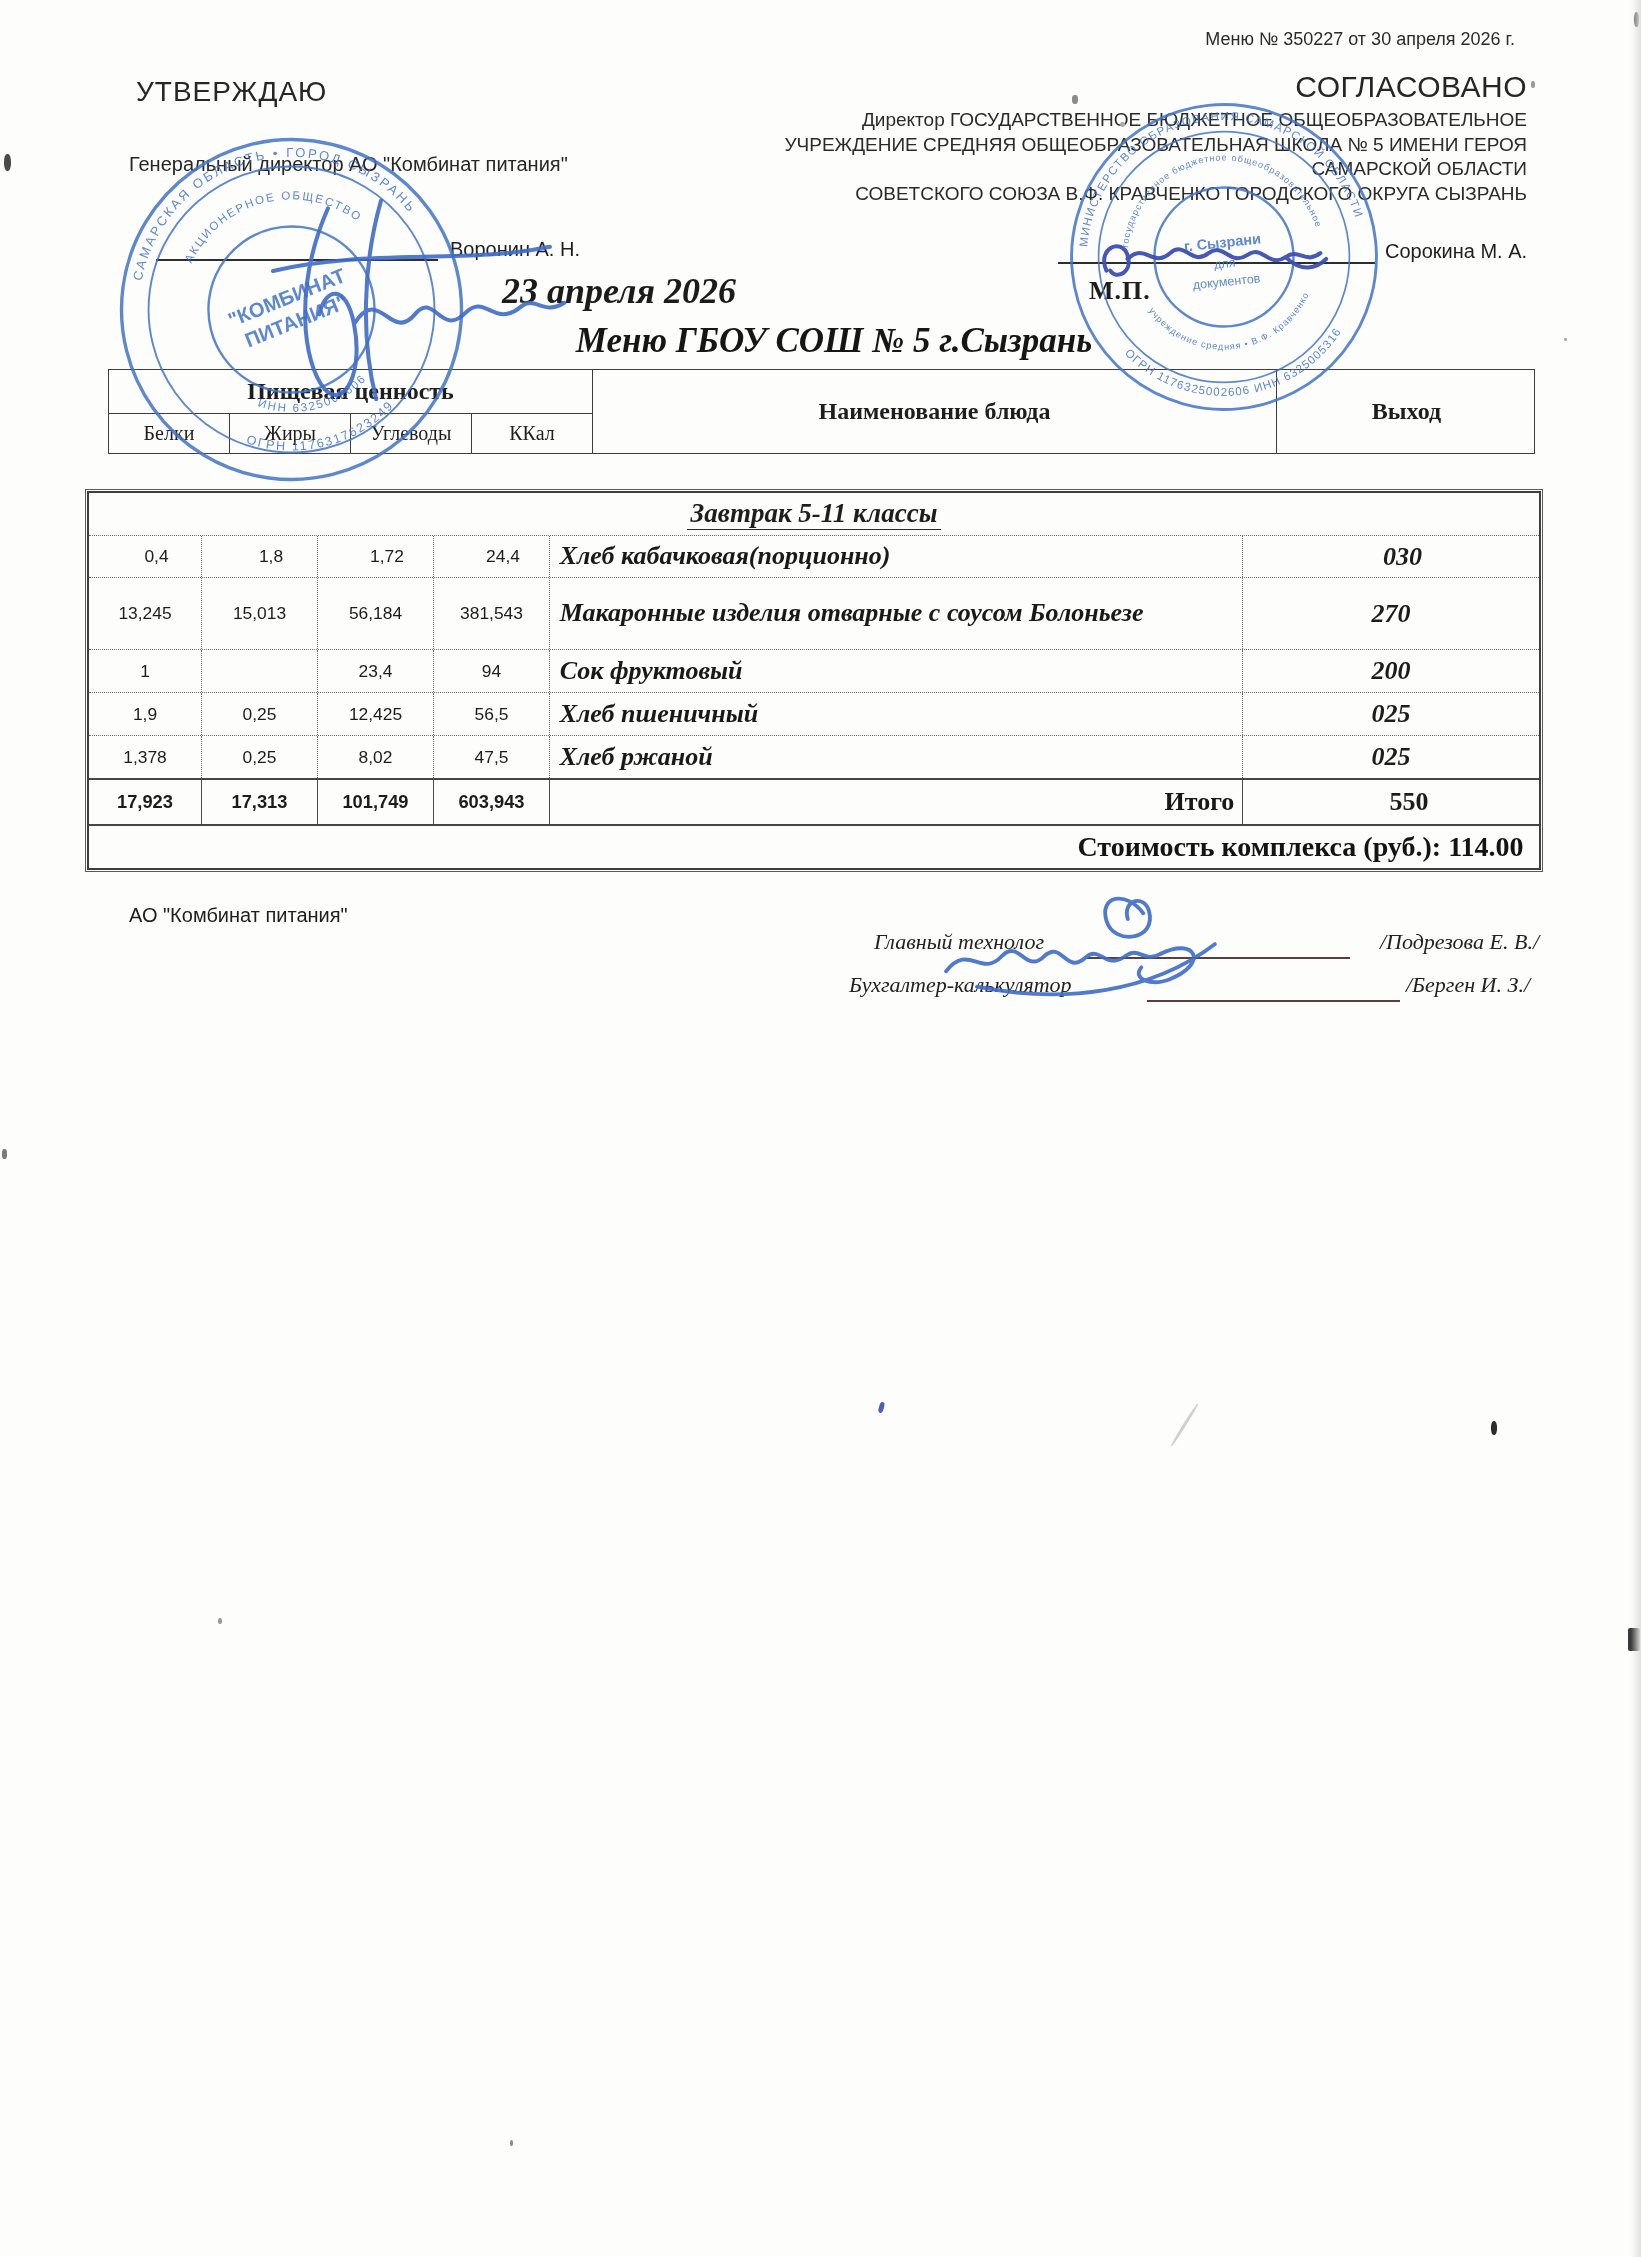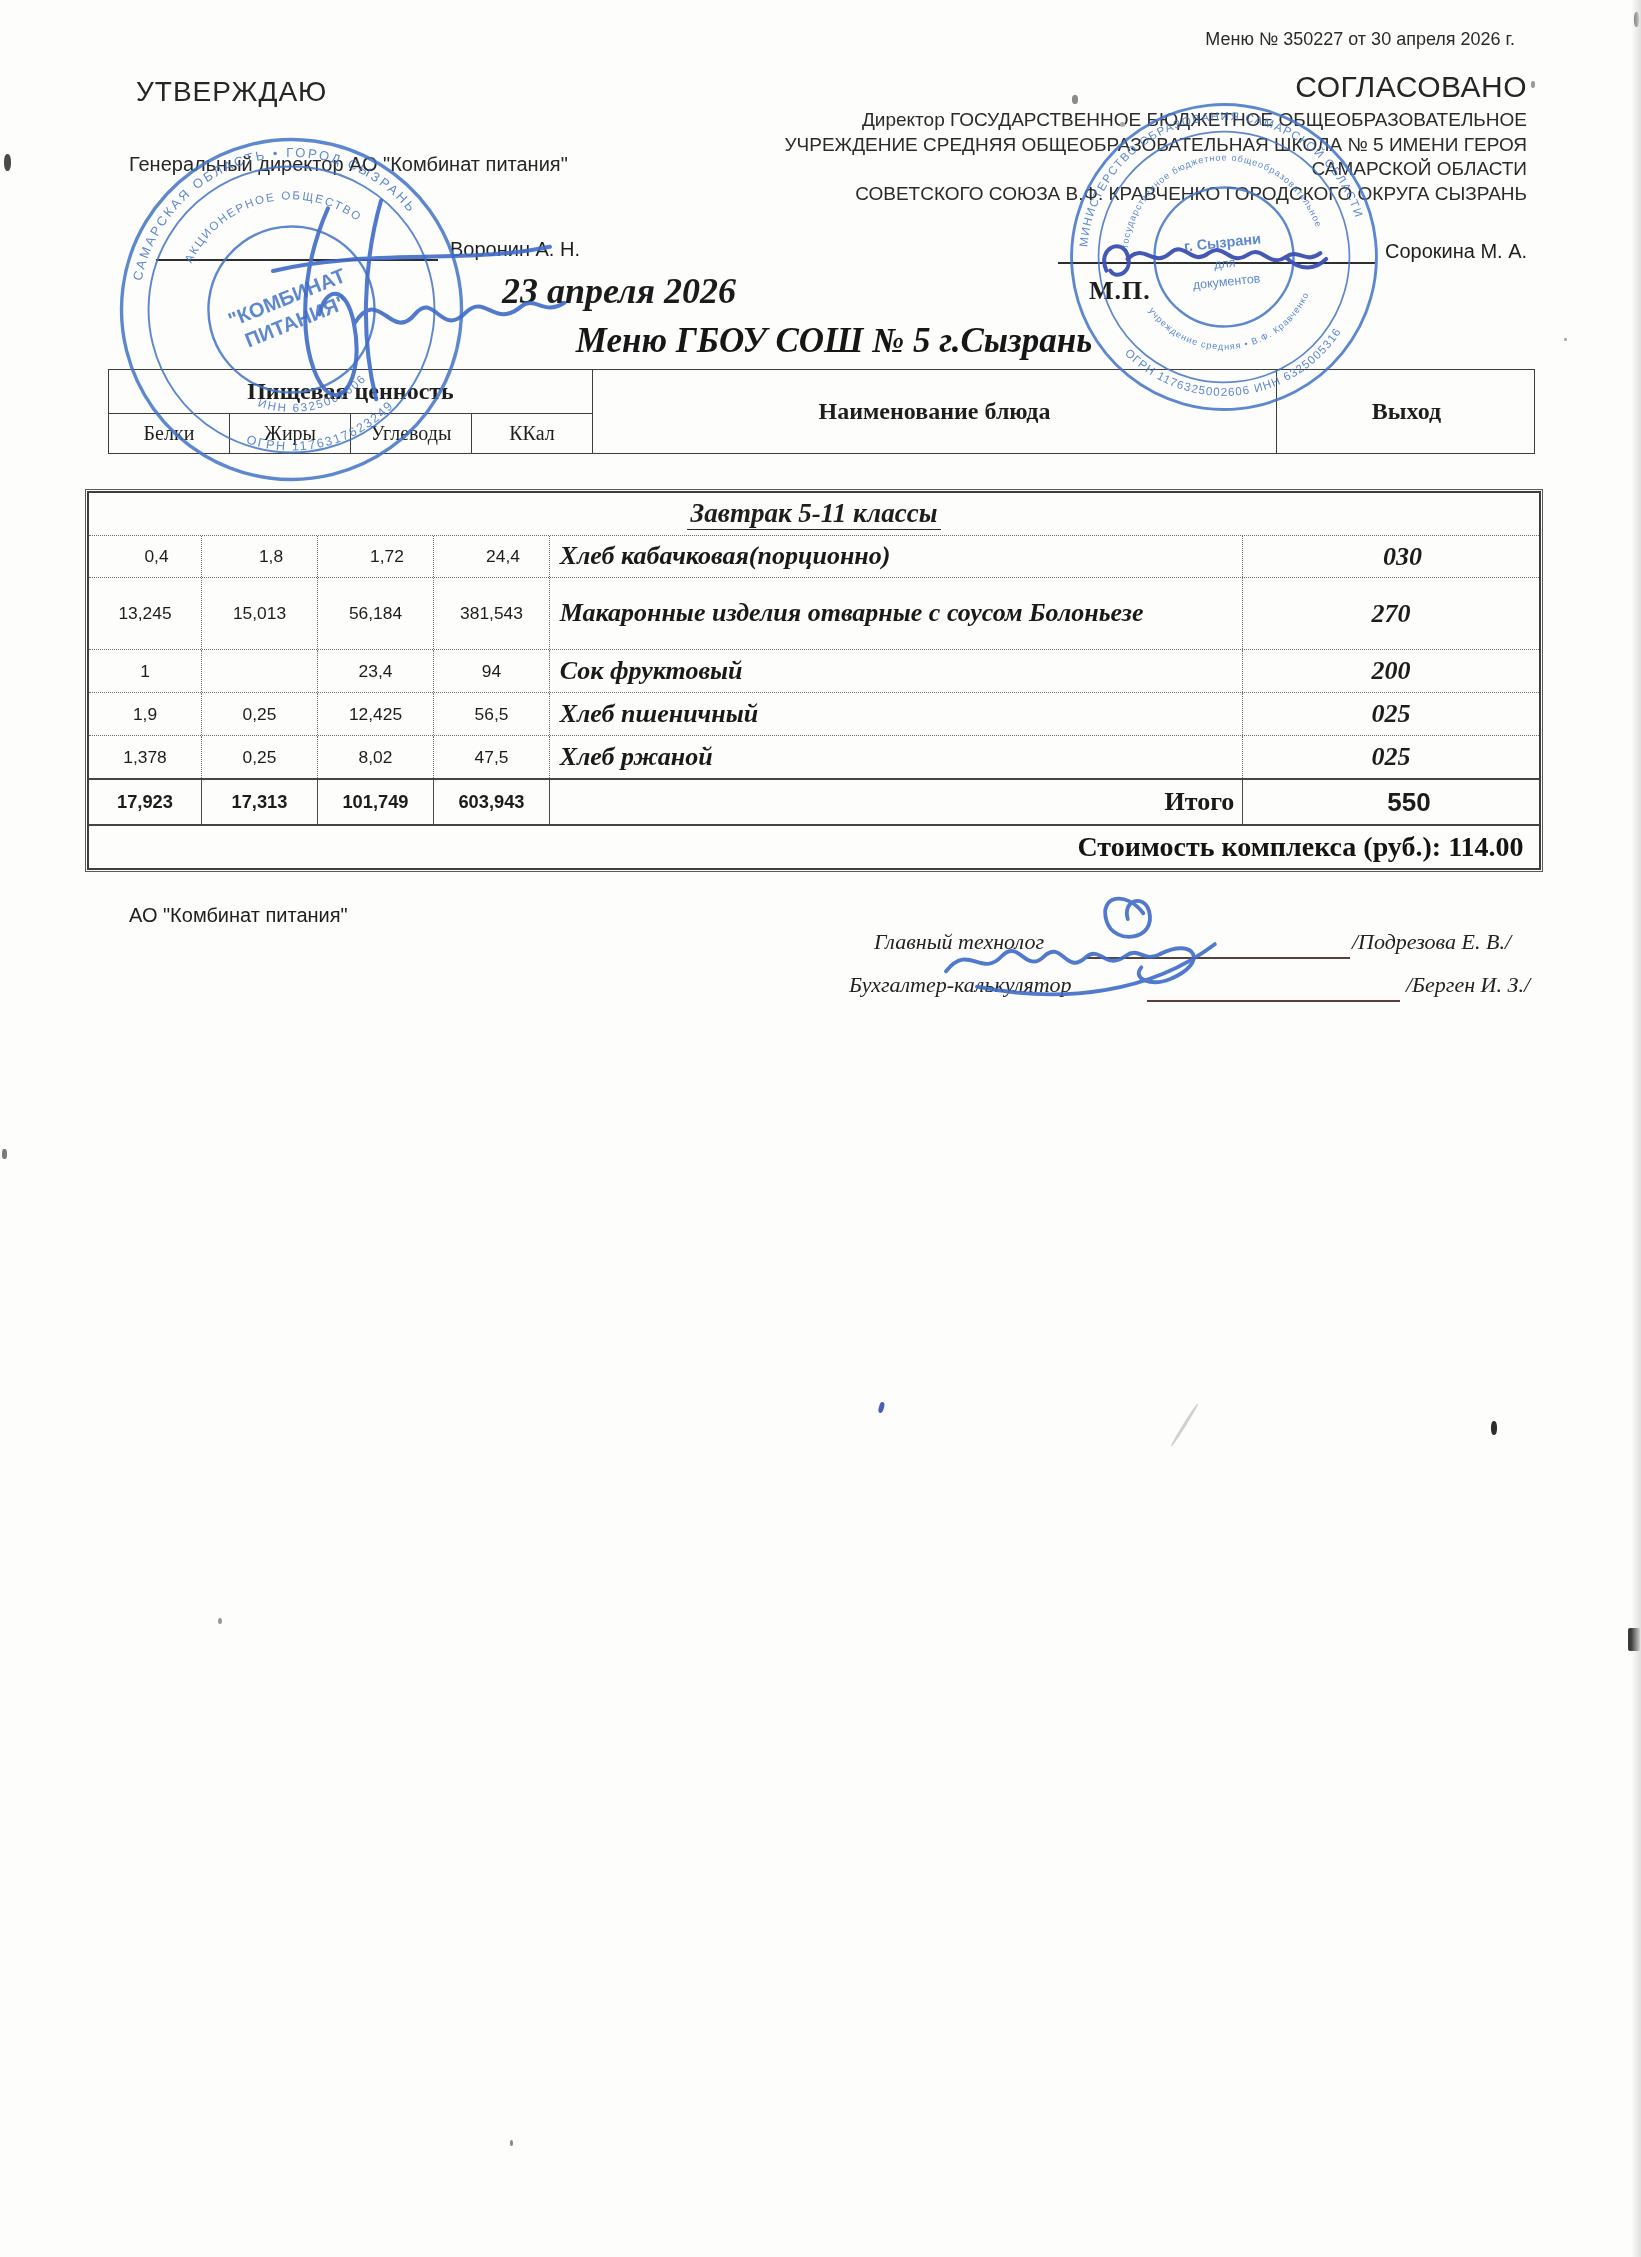--- a/index.html
+++ b/index.html
@@ -50,32 +50,32 @@
   .dish{justify-content:flex-start !important;padding-left:9.7px;
         font-family:"Liberation Serif",serif;font-weight:bold;font-style:italic;
         font-size:26px !important;line-height:1.25;color:#191919 !important;}
   .w-narrow span{display:block;max-width:599px;}
   .out{font-family:"Liberation Serif",serif;font-weight:bold;font-style:italic;font-size:26px !important;text-align:center;}
   .bt-totals{height:44px;border-top:2.9px solid #454545;}
   .bt-totals > div{border-left:1.9px solid #4a4a4a;font-weight:bold;font-size:18.3px;}
   .bt-totals > div:first-child{border-left:none;}
   .tot-label{justify-content:flex-end !important;padding-right:7.7px;
              font-family:"Liberation Serif",serif;font-size:26px !important;font-style:normal;}
-  .tot-out{font-family:Liberation Sans, sans-serif;font-size:26px !important;font-style:normal;padding-left:36px;}
+  .tot-out{font-family:Liberation Serif, serif;font-size:26px !important;font-style:normal;padding-left:36px;}
   .bt-cost{height:42px;border-top:2.9px solid #454545;display:flex;align-items:center;
            justify-content:flex-end;padding-right:15.4px;
            font-family:"Liberation Serif",serif;font-weight:bold;font-size:28px;color:#141414;}
 
   
   .footer-org{left:129px;top:904px;font-size:20px;}
   .f-label{font-family:"Liberation Serif",serif;font-style:italic;font-size:22px;color:#222;}
   .f-tech-label{left:874px;top:929px;}
   .f-acct-label{left:849px;top:972px;}
   .f-name{font-family:"Liberation Serif",serif;font-style:italic;font-size:22px;color:#222;}
-  .f-tech-name{left:1352px;top:929px;}
+  .f-tech-name{left:1380px;top:929px;}
   .f-acct-name{left:1406px;top:972px;}
   .f-line{border-bottom:2.9px solid #5a403c;}
   .f-line1{left:1087px;top:929px;width:263px;height:28px;}
   .f-line2{left:1147px;top:972px;width:253px;height:28px;}
 
   .stamp{opacity:.85;}
   .speck{position:absolute;border-radius:45%;}
   .edge-strip{position:absolute;right:0;top:0;width:9.7px;height:100%;
               background:linear-gradient(to right,rgba(250,250,250,0),#e0e0de);}
 </style>

